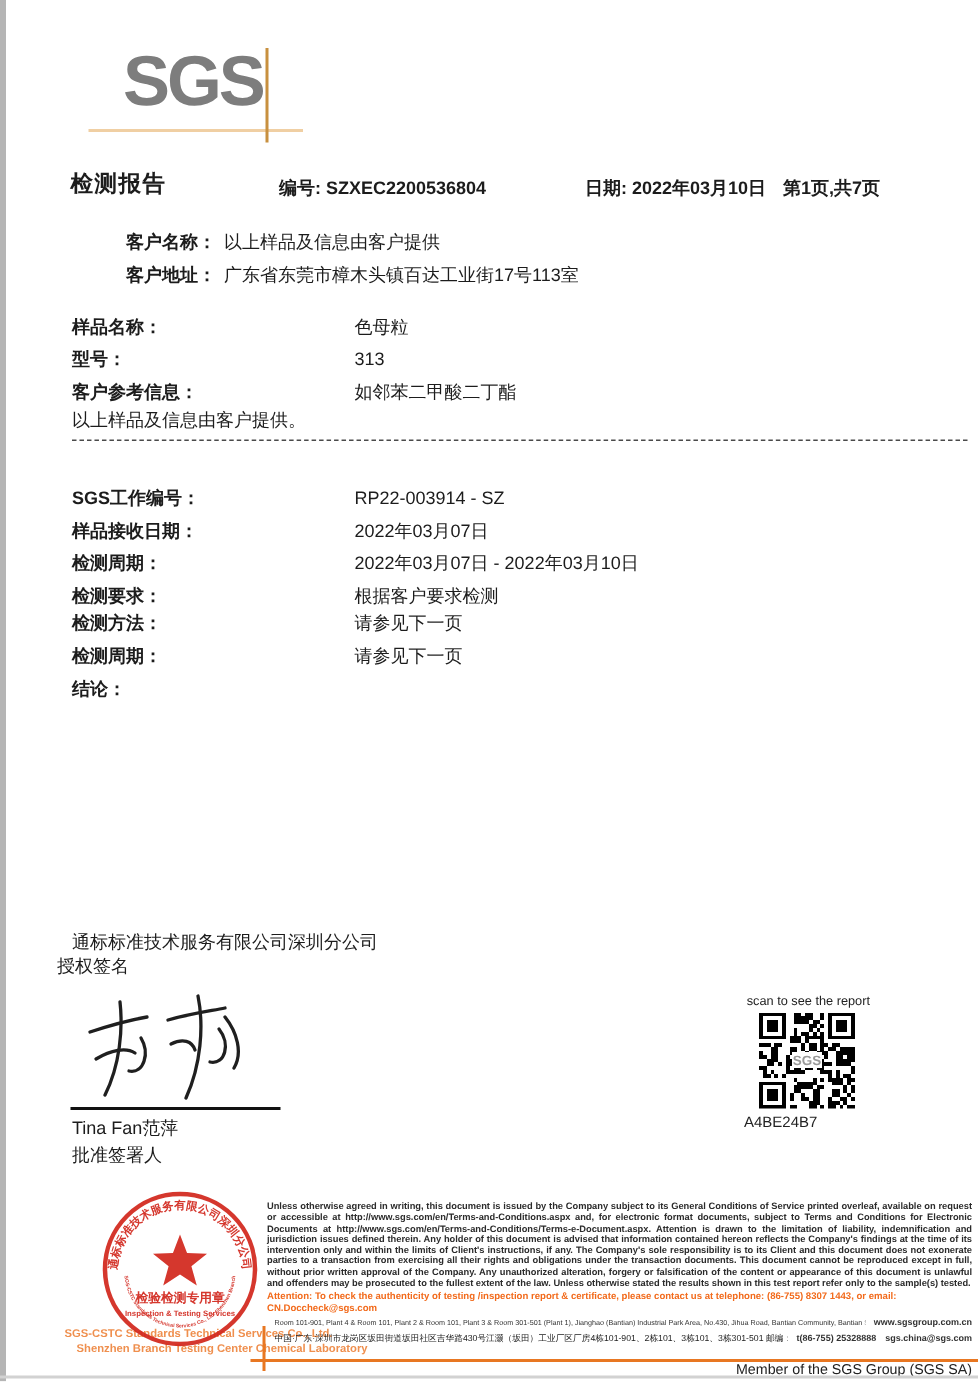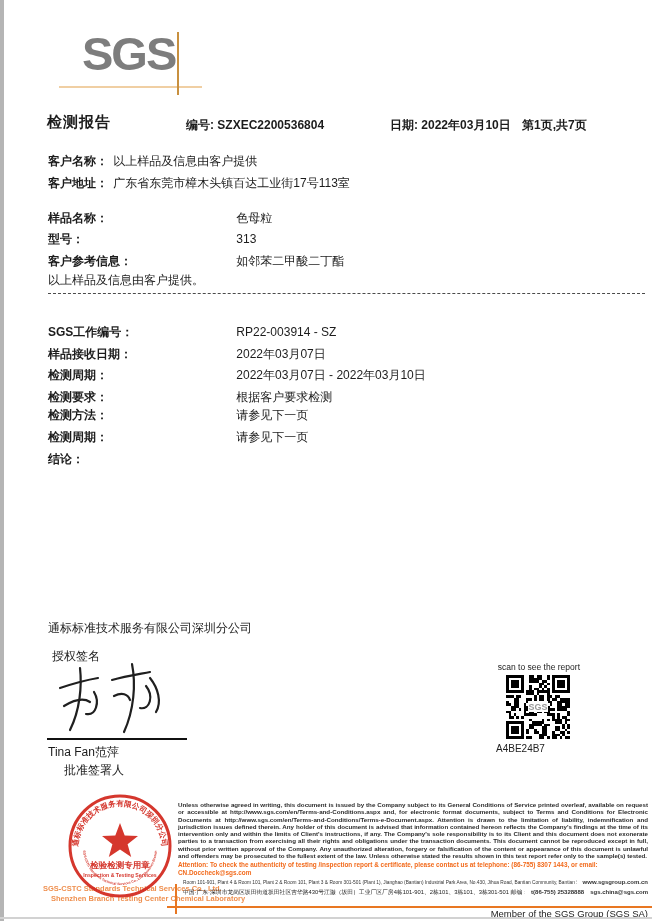--- a/index.html
+++ b/index.html
@@ -16,34 +16,34 @@
   .logo-vline{left:177px;top:32px;width:2px;height:63px;background:#c8903f;}
   
   .doc-title{left:47px;top:113px;font-size:15px;font-weight:700;letter-spacing:1px;}
   .hmeta{font-size:12px;font-weight:600;top:117px;}
   .h-no{left:186px;}
   .h-date{left:390px;}
   .h-page{left:522px;}
   
   .row{position:absolute;left:48px;font-size:12px;white-space:nowrap;}
   .row .lbl{display:inline-block;font-weight:600;}
-  .w1 .lbl{width:62px;}
+  .w1 .lbl{width:62px;margin-left:36px;}
   .w2 .lbl{width:185px;}
   .note{left:48px;font-size:12px;}
   .dash{left:48px;top:293px;width:597px;border-top:1px dashed #4a4a4a;height:0;}
   .concl{left:48px;top:451px;width:598px;display:flex;font-size:12px;}
   .concl .lbl{width:185px;flex:0 0 185px;font-weight:600;}
   .concl .val{width:413px;line-height:17px;}
   
   .sig-company{left:48px;top:620px;font-size:12px;}
-  .sig-auth{left:52px;top:636px;font-size:12px;margin-top:12px;}
+  .sig-auth{left:38px;top:636px;font-size:12px;}
   .sig-svg{left:50px;top:658px;}
   .sig-line{left:47px;top:738px;width:140px;height:2px;background:#111;}
   .sig-name{left:48px;top:744px;font-size:12px;}
-  .sig-title{left:64px;top:762px;font-size:12px;}
+  .sig-title{left:48px;top:762px;font-size:12px;}
   
   .qr-caption{left:496px;top:662px;width:84px;text-align:right;font-size:8.5px;color:#222;}
   .qr-box{left:506px;top:675px;}
   .qr-text{left:496px;top:743px;width:84px;text-align:left;font-size:10px;color:#222;}
   
   .stamp{left:66px;top:792px;}
   .f-company{left:43px;top:884px;font-size:7.5px;color:#ef8f4e;font-weight:600;white-space:nowrap;}
   .f-lab{left:51px;top:894px;font-size:7.5px;color:#ef8f4e;font-weight:600;white-space:nowrap;text-align:right;}
   .f-right{left:178px;top:801px;width:470px;}
   .f-disc{font-size:6.2px;line-height:7.3px;text-align:justify;color:#2b2b2b;font-weight:600;}

